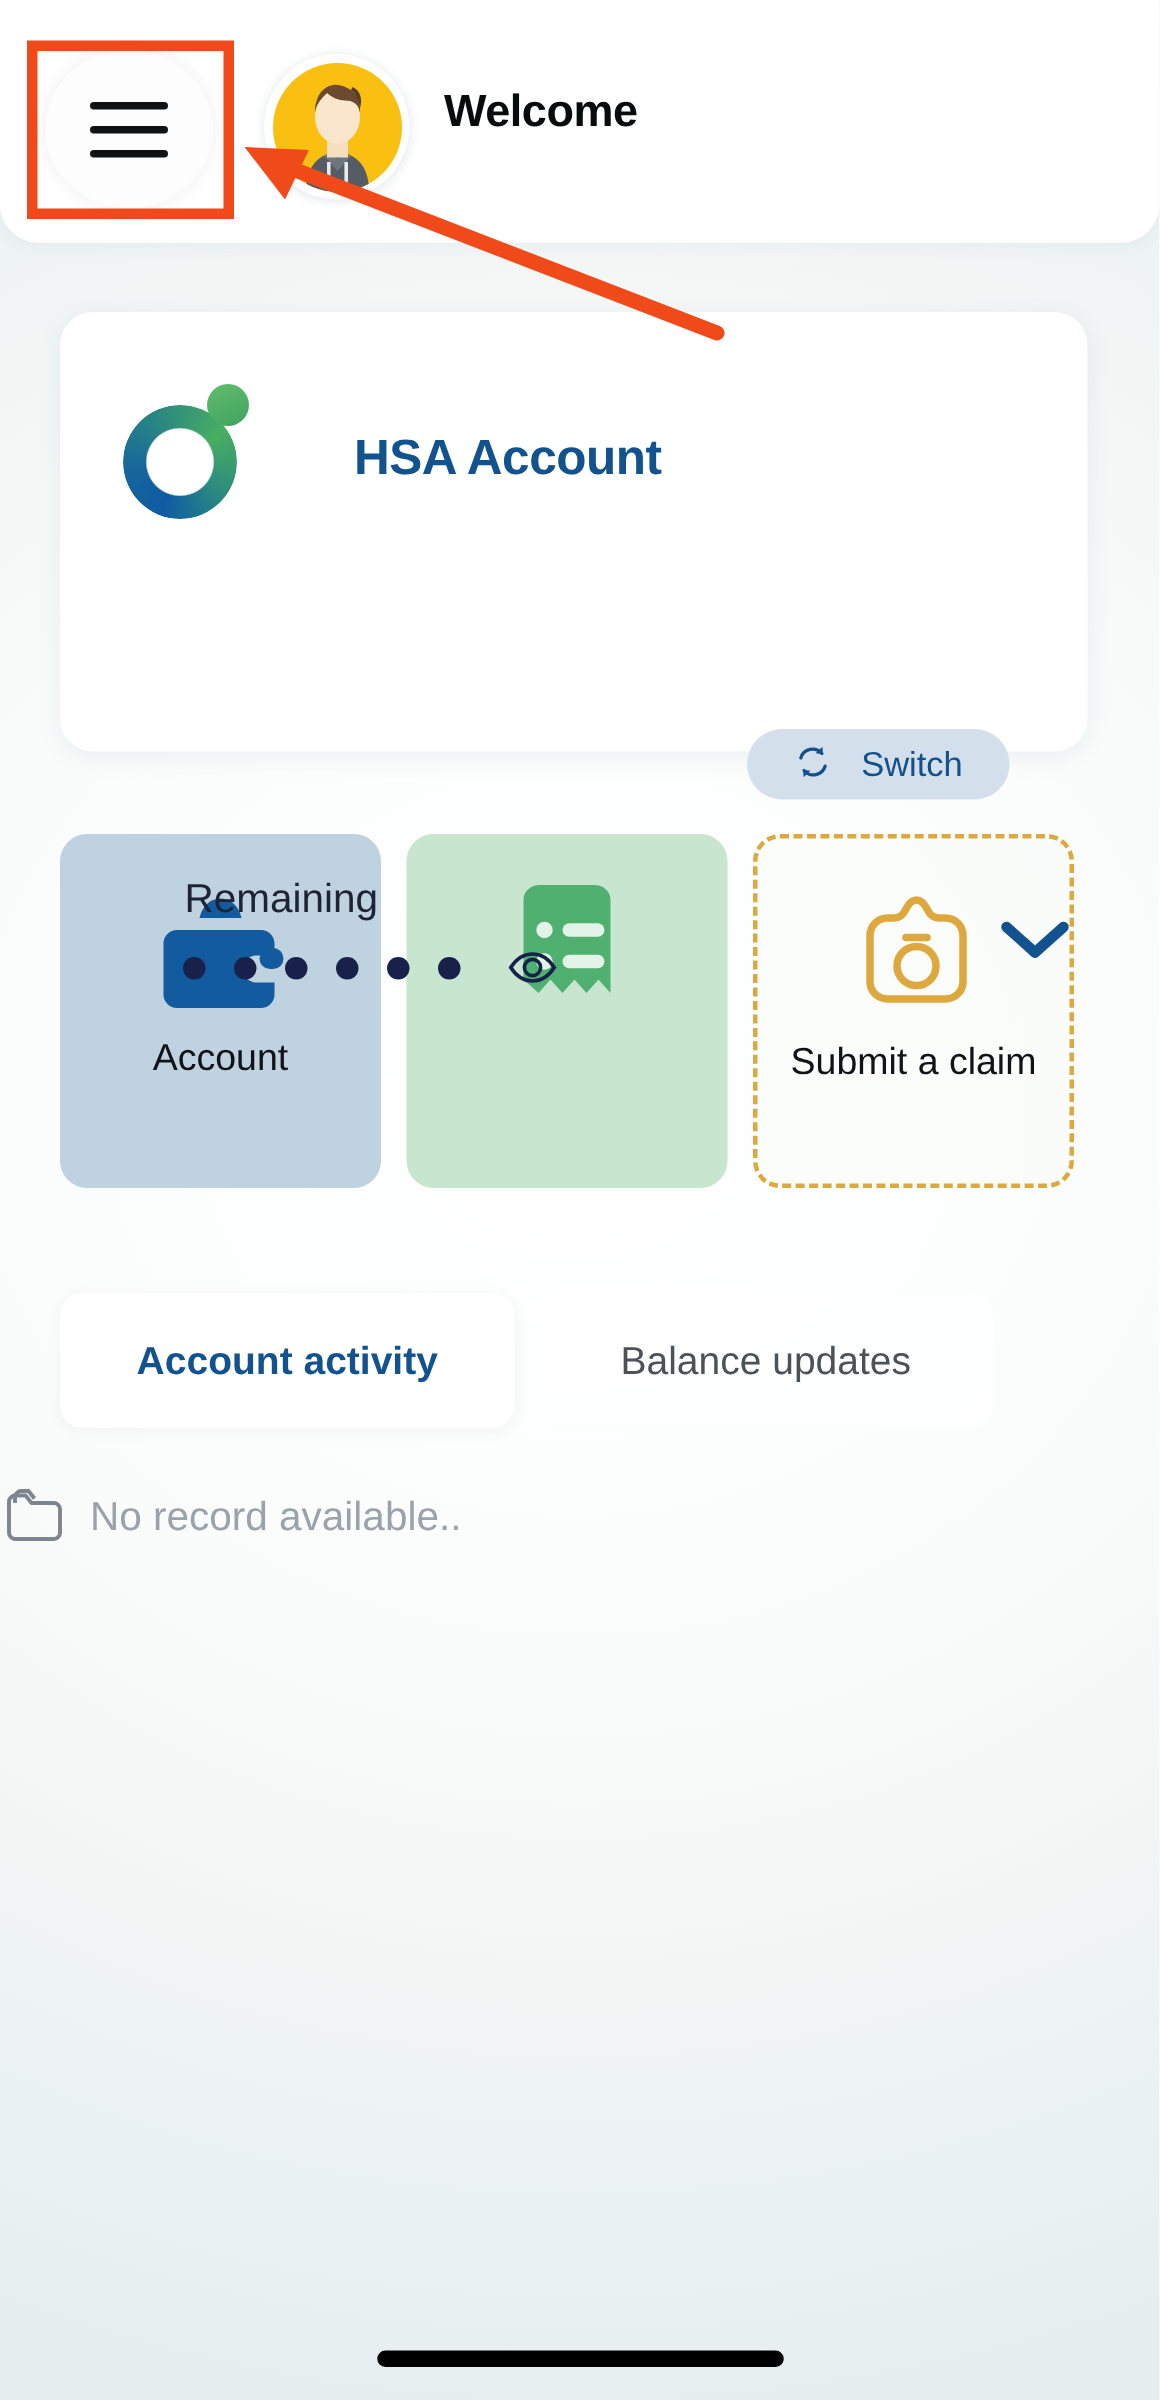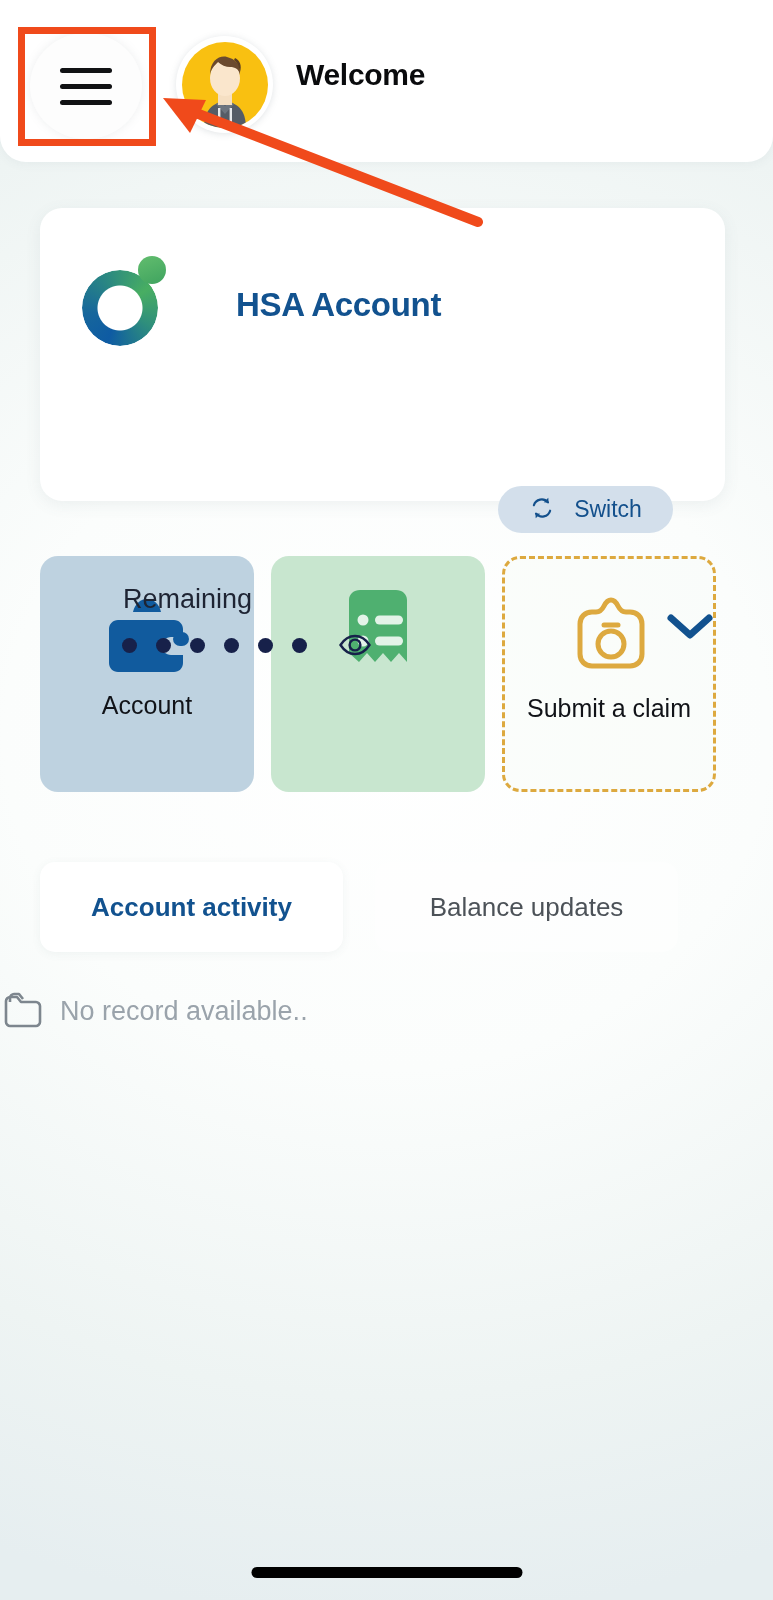--- a/index.html
+++ b/index.html
@@ -207,21 +207,21 @@
     text-align: center;
     line-height: 1.22;
   }
 
   
   .tabs {
     position: absolute;
     left: 40px; top: 862px;
     width: 685px; height: 90px;
     display: flex;
-    gap: 32px;
+    gap: 16px;
     align-items: flex-end;
   }
   .tab {
     width: 303px; height: 90px;
     border-radius: 15px;
     display: flex; align-items: center; justify-content: center;
     font-size: 26px;
     cursor: pointer;
     border: none;
   }

